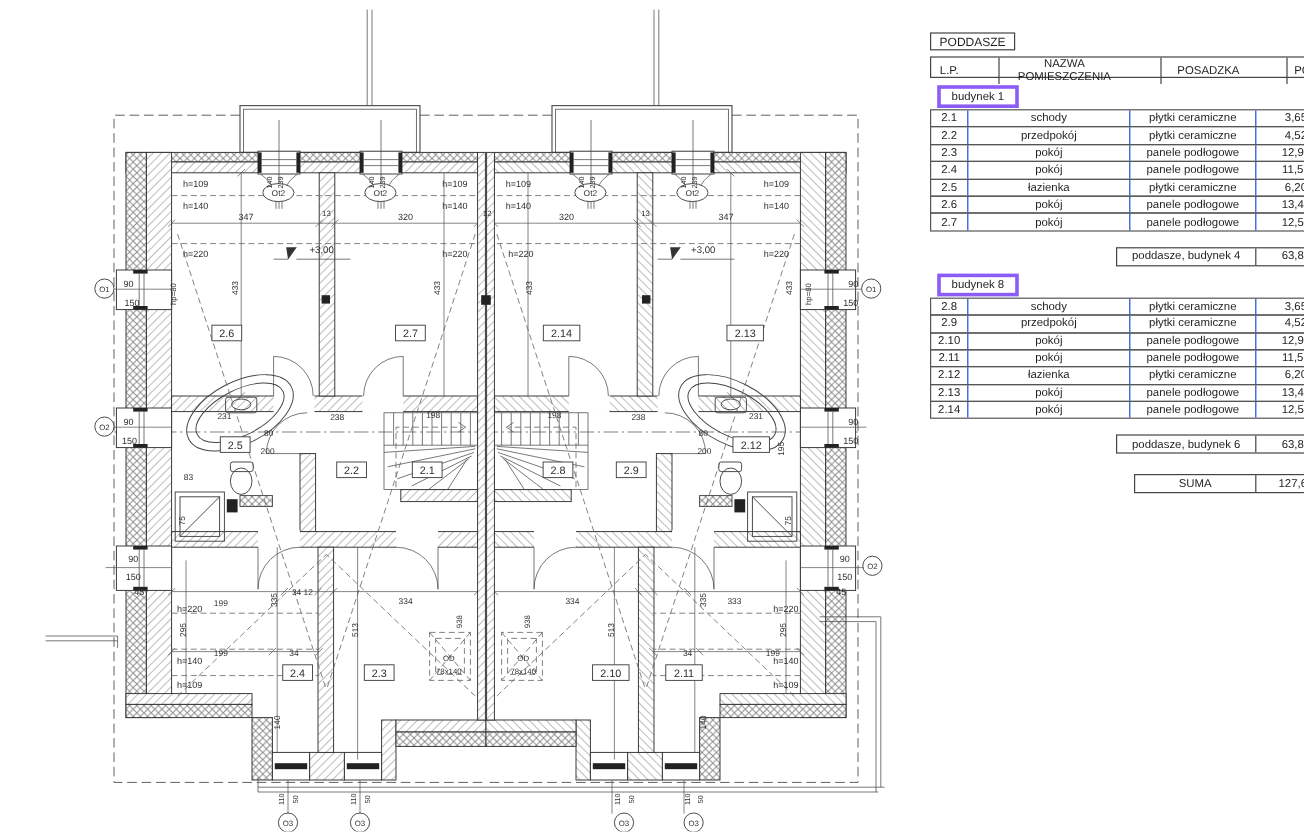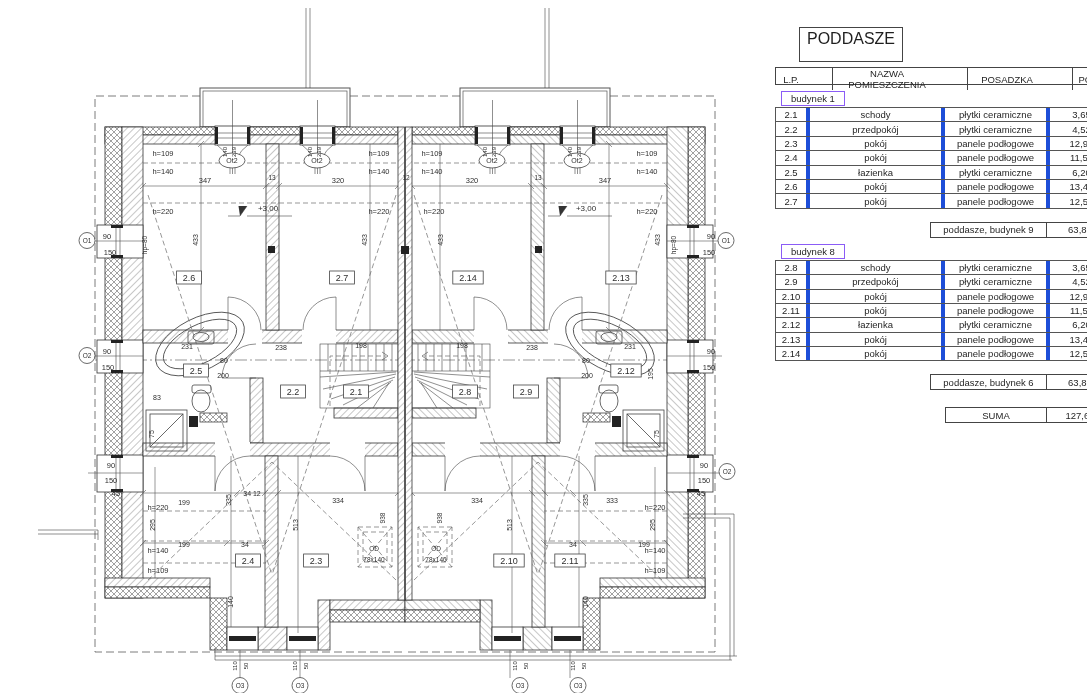--- a/index.html
+++ b/index.html
@@ -14,29 +14,29 @@
   .dash2{stroke:#6a6a6a;stroke-width:.7;stroke-dasharray:5 3;fill:none;}
   .dashdot{stroke:#6a6a6a;stroke-width:.7;stroke-dasharray:12 3 2 3;fill:none;}
   .wall{stroke:#333;stroke-width:.8;}
   .thin{stroke:#444;stroke-width:.6;fill:none;}
   .dim{stroke:#555;stroke-width:.6;fill:none;}
   .fix{fill:none;stroke:#444;stroke-width:.8;}
   .lblbox{fill:#fff;stroke:#444;stroke-width:.8;}
 
   
   .room-table{position:absolute;left:775px;top:27px;width:370px;color:#1f1f1f;font-size:9.5px;}
-  .tbl-title{display:inline-block;border:1px solid #444;padding:2px 7px 13px 7px;font-size:16px;margin-left:24px;}
+  .tbl-title{display:inline-block;border:1px solid #444;padding:2px 7px 0 7px;font-size:10px;}
   .thead{display:grid;grid-template-columns:30px 135px 105px 78px;border:1px solid #444;
          margin-top:5px;height:16px;align-items:center;text-align:center;}
   .thead>div+div{border-left:1px solid #444;height:100%;display:flex;align-items:center;justify-content:center;margin-left:26px;}
-  .sec-label{display:inline-block;border:1px solid #8b5cf6;padding:1px 9px;margin:6px 0 2px 6px;}
+  .sec-label{display:inline-block;border:3px solid #8b5cf6;padding:1px 9px;margin:6px 0 2px 6px;}
   .trow{display:grid;grid-template-columns:30px 135px 105px 78px;height:13.4px;border:1px solid #555;
         margin-top:-1px;align-items:center;text-align:center;}
   .trow>div{height:100%;display:flex;align-items:center;justify-content:center;}
-  .trow>div+div{border-left:4px solid #1d4ed8;}
+  .trow>div+div{border-left:1px solid #1d4ed8;}
   .sumrow{display:grid;grid-template-columns:115px 78px;margin:13px 0 0 155px;border:1px solid #444;
           height:14px;text-align:center;align-items:center;}
   .sumrow>div{height:100%;display:flex;align-items:center;justify-content:center;}
   .sumrow>div+div{border-left:1px solid #444;}
   .total-row{display:grid;grid-template-columns:100px 78px;margin:17px 0 0 170px;border:1px solid #444;
           height:14px;text-align:center;align-items:center;}
   .total-row>div{height:100%;display:flex;align-items:center;justify-content:center;}
   .total-row>div+div{border-left:1px solid #444;}
 </style>
 </head>
@@ -679,21 +679,21 @@
         <div>2.6</div>
         <div>pokój</div>
         <div>panele podłogowe</div>
         <div>13,45m²</div>
       </div><div class="trow">
         <div>2.7</div>
         <div>pokój</div>
         <div>panele podłogowe</div>
         <div>12,53m²</div>
       </div><div class="sumrow">
-        <div>poddasze, budynek 9</div>
+        <div>poddasze, budynek 4</div>
         <div>63,81m²</div>
       </div><div class="sec-label">budynek 8</div><div class="trow">
         <div>2.8</div>
         <div>schody</div>
         <div>płytki ceramiczne</div>
         <div>3,65m²</div>
       </div><div class="trow">
         <div>2.9</div>
         <div>przedpokój</div>
         <div>płytki ceramiczne</div>

